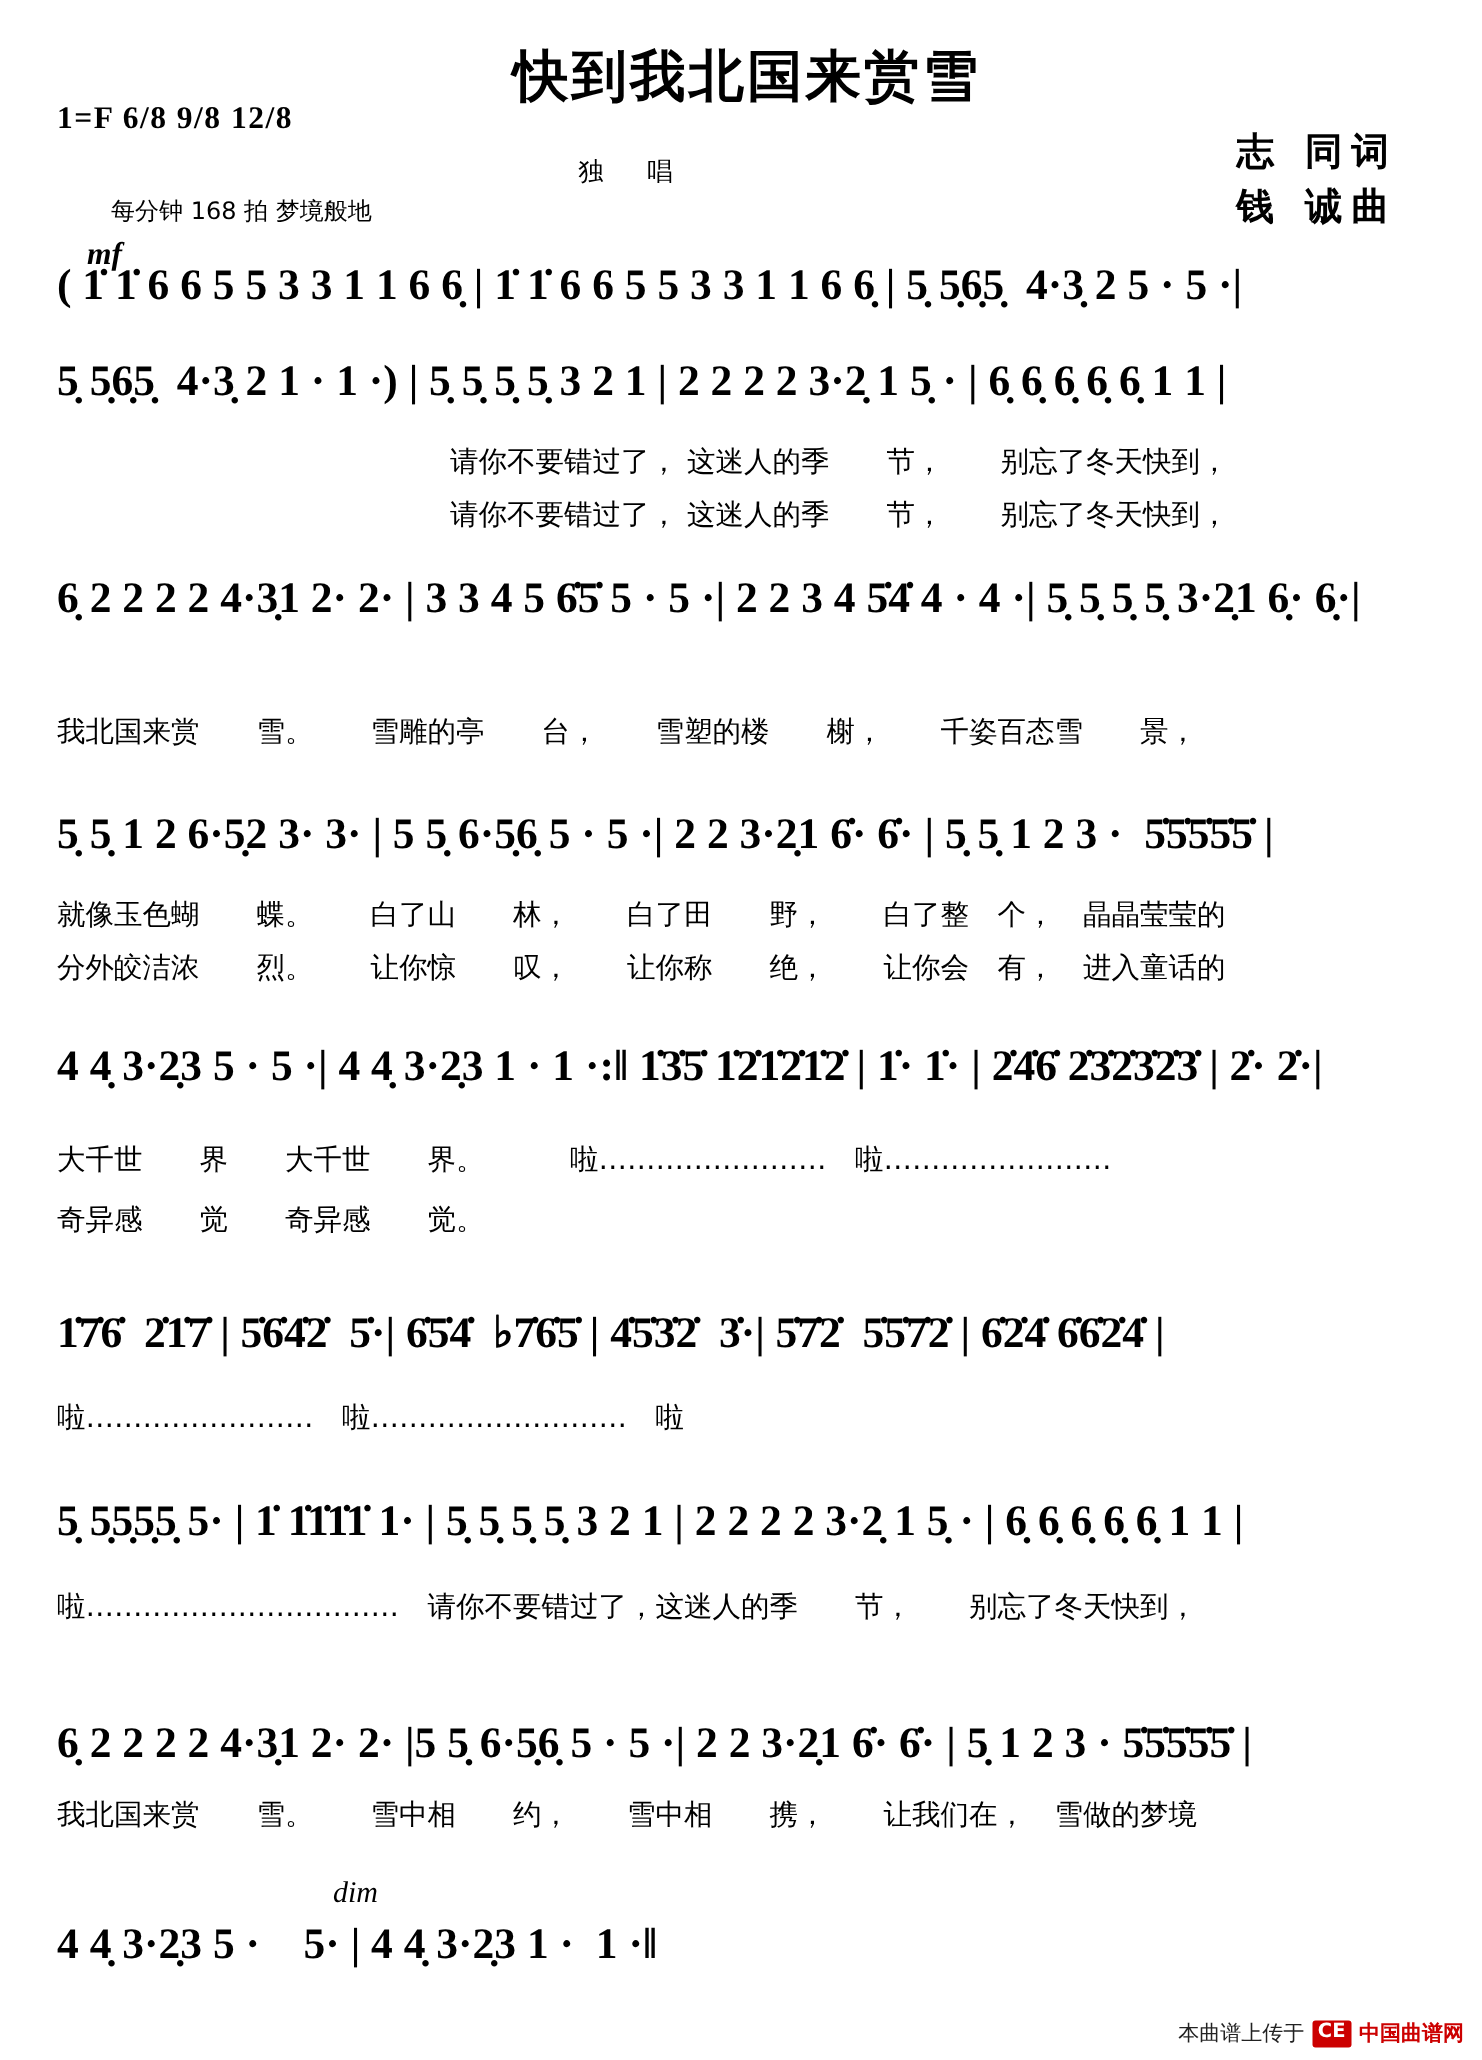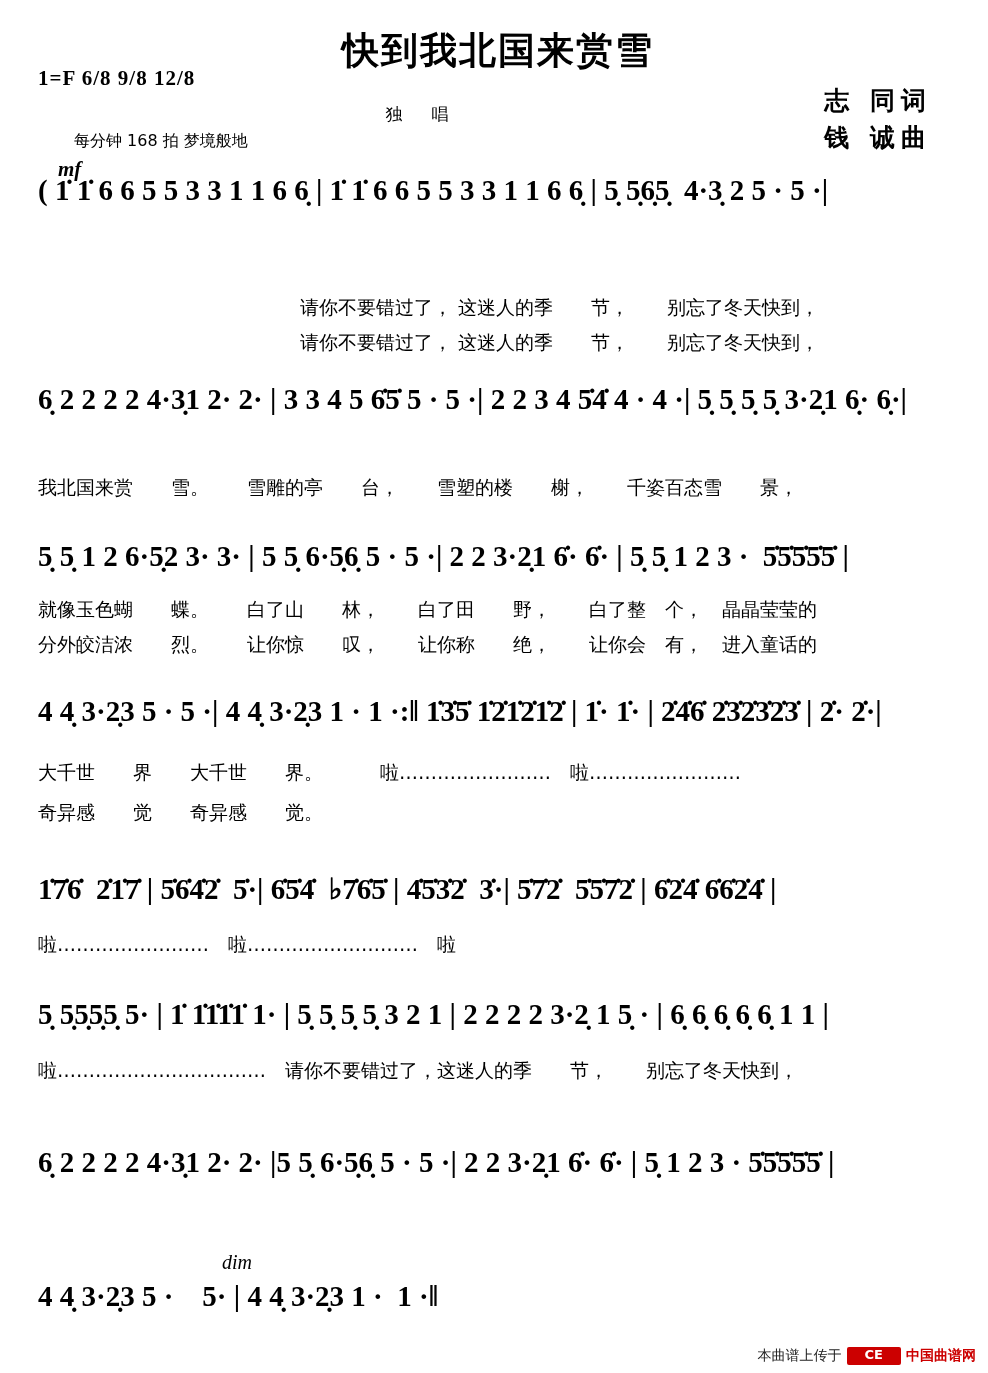--- a/index.html
+++ b/index.html
@@ -119,41 +119,42 @@
     color: #222;
     display: flex;
     gap: 5px;
   }
   .footer .logo-c {
     display: inline-block;
     background: #c00;
     color: #fff;
     font-weight: bold;
     font-size: 13px;
-    padding: 0 18px;
+    padding: 0 4px;
     border-radius: 2px;
   }
   .footer .site { color: #c00; font-weight: bold; }
 </style>
 </head>
 <body>
 
 <div class="sheet">
 
   <div class="title">快到我北国来赏雪</div>
   <div class="key-sig">1=F  6/8 9/8   12/8</div>
   <div class="subtitle-solo">独　唱</div>
   <div class="credit l1">志  同词</div>
   <div class="credit l2">钱  诚曲</div>
   <div class="tempo">每分钟 168 拍  梦境般地</div>
   <div class="mf">mf</div>
   <div class="din">dim</div>
 
   <div class="staff" style="top:176px;">( 1̇ 1̇ 6 6 5 5 3 3 1 1 6 6̣ | 1̇ 1̇ 6 6 5 5 3 3 1 1 6 6̣ | 5̣ 5̣6̣5̣  4·3̣ 2 5 · 5 ·|</div>
 
+  <div class="staff" style="top:240px;">5̣ 5̣6̣5̣  4·3̣ 2 1 · 1 ·) | 5̣ 5̣ 5̣ 5̣ 3 2 1 | 2 2 2 2 3·2̣ 1 5̣ · | 6̣ 6̣ 6̣ 6̣ 6̣ 1 1 |</div>
   <div class="lyric" style="top:295px; left:300px;">请你不要错过了， 这迷人的季　　节，　　别忘了冬天快到，</div>
   <div class="lyric" style="top:330px; left:300px;">请你不要错过了， 这迷人的季　　节，　　别忘了冬天快到，</div>
 
   <div class="staff" style="top:385px;">6̣ 2 2 2 2 4·3̣1 2· 2· | 3 3 4 5 6̇5̇ 5 · 5 ·| 2 2 3 4 5̇4̇ 4 · 4 ·| 5̣ 5̣ 5̣ 5̣ 3·2̣1 6̣· 6̣·|</div>
   <div class="lyric" style="top:475px;">我北国来赏　　雪。　　雪雕的亭　　台，　　雪塑的楼　　榭，　　千姿百态雪　　景，</div>
 
   <div class="staff" style="top:542px;">5̣ 5̣ 1 2 6·5̣2 3· 3· | 5 5̣ 6·5̣6̣ 5 · 5 ·| 2 2 3·2̣1 6̇· 6̇· | 5̣ 5̣ 1 2 3 ·  5̇5̇5̇5̇5̇ |</div>
   <div class="lyric" style="top:597px;">就像玉色蝴　　蝶。　　白了山　　林，　　白了田　　野，　　白了整　个，　晶晶莹莹的</div>
   <div class="lyric" style="top:632px;">分外皎洁浓　　烈。　　让你惊　　叹，　　让你称　　绝，　　让你会　有，　进入童话的</div>
 
@@ -161,20 +162,21 @@
   <div class="lyric" style="top:760px;">大千世　　界　　大千世　　界。　　　啦……………………　啦……………………</div>
   <div class="lyric" style="top:800px;">奇异感　　觉　　奇异感　　觉。</div>
 
   <div class="staff" style="top:875px;">1̇7̇6̇  2̇1̇7̇ | 5̇6̇4̇2̇  5̇·| 6̇5̇4̇  ♭7̇6̇5̇ | 4̇5̇3̇2̇  3̇·| 5̇7̇2̇  5̇5̇7̇2̇ | 6̇2̇4̇ 6̇6̇2̇4̇ |</div>
   <div class="lyric" style="top:932px;">啦……………………　啦………………………　啦</div>
 
   <div class="staff" style="top:1000px;">5̣ 5̣5̣5̣5̣ 5· | 1̇ 1̇1̇1̇1̇ 1· | 5̣ 5̣ 5̣ 5̣ 3 2 1 | 2 2 2 2 3·2̣ 1 5̣ · | 6̣ 6̣ 6̣ 6̣ 6̣ 1 1 |</div>
   <div class="lyric" style="top:1058px;">啦……………………………　请你不要错过了，这迷人的季　　节，　　别忘了冬天快到，</div>
 
   <div class="staff" style="top:1148px;">6̣ 2 2 2 2 4·3̣1 2· 2· |5 5̣ 6·5̣6̣ 5 · 5 ·| 2 2 3·2̣1 6̇· 6̇· | 5̣ 1 2 3 · 5̇5̇5̇5̇5̇ |</div>
+  <div class="lyric" style="top:1197px;">我北国来赏　　雪。　　雪中相　　约，　　雪中相　　携，　　让我们在，　雪做的梦境</div>
 
   <div class="staff" style="top:1282px;">4 4̣ 3·2̣3 5 ·    5· | 4 4̣ 3·2̣3 1 ·  1 ·‖</div>
 
   <div class="footer">
     <span>本曲谱上传于</span>
     <span class="logo-c">CE</span>
     <span class="site">中国曲谱网</span>
   </div>
 
 </div>

